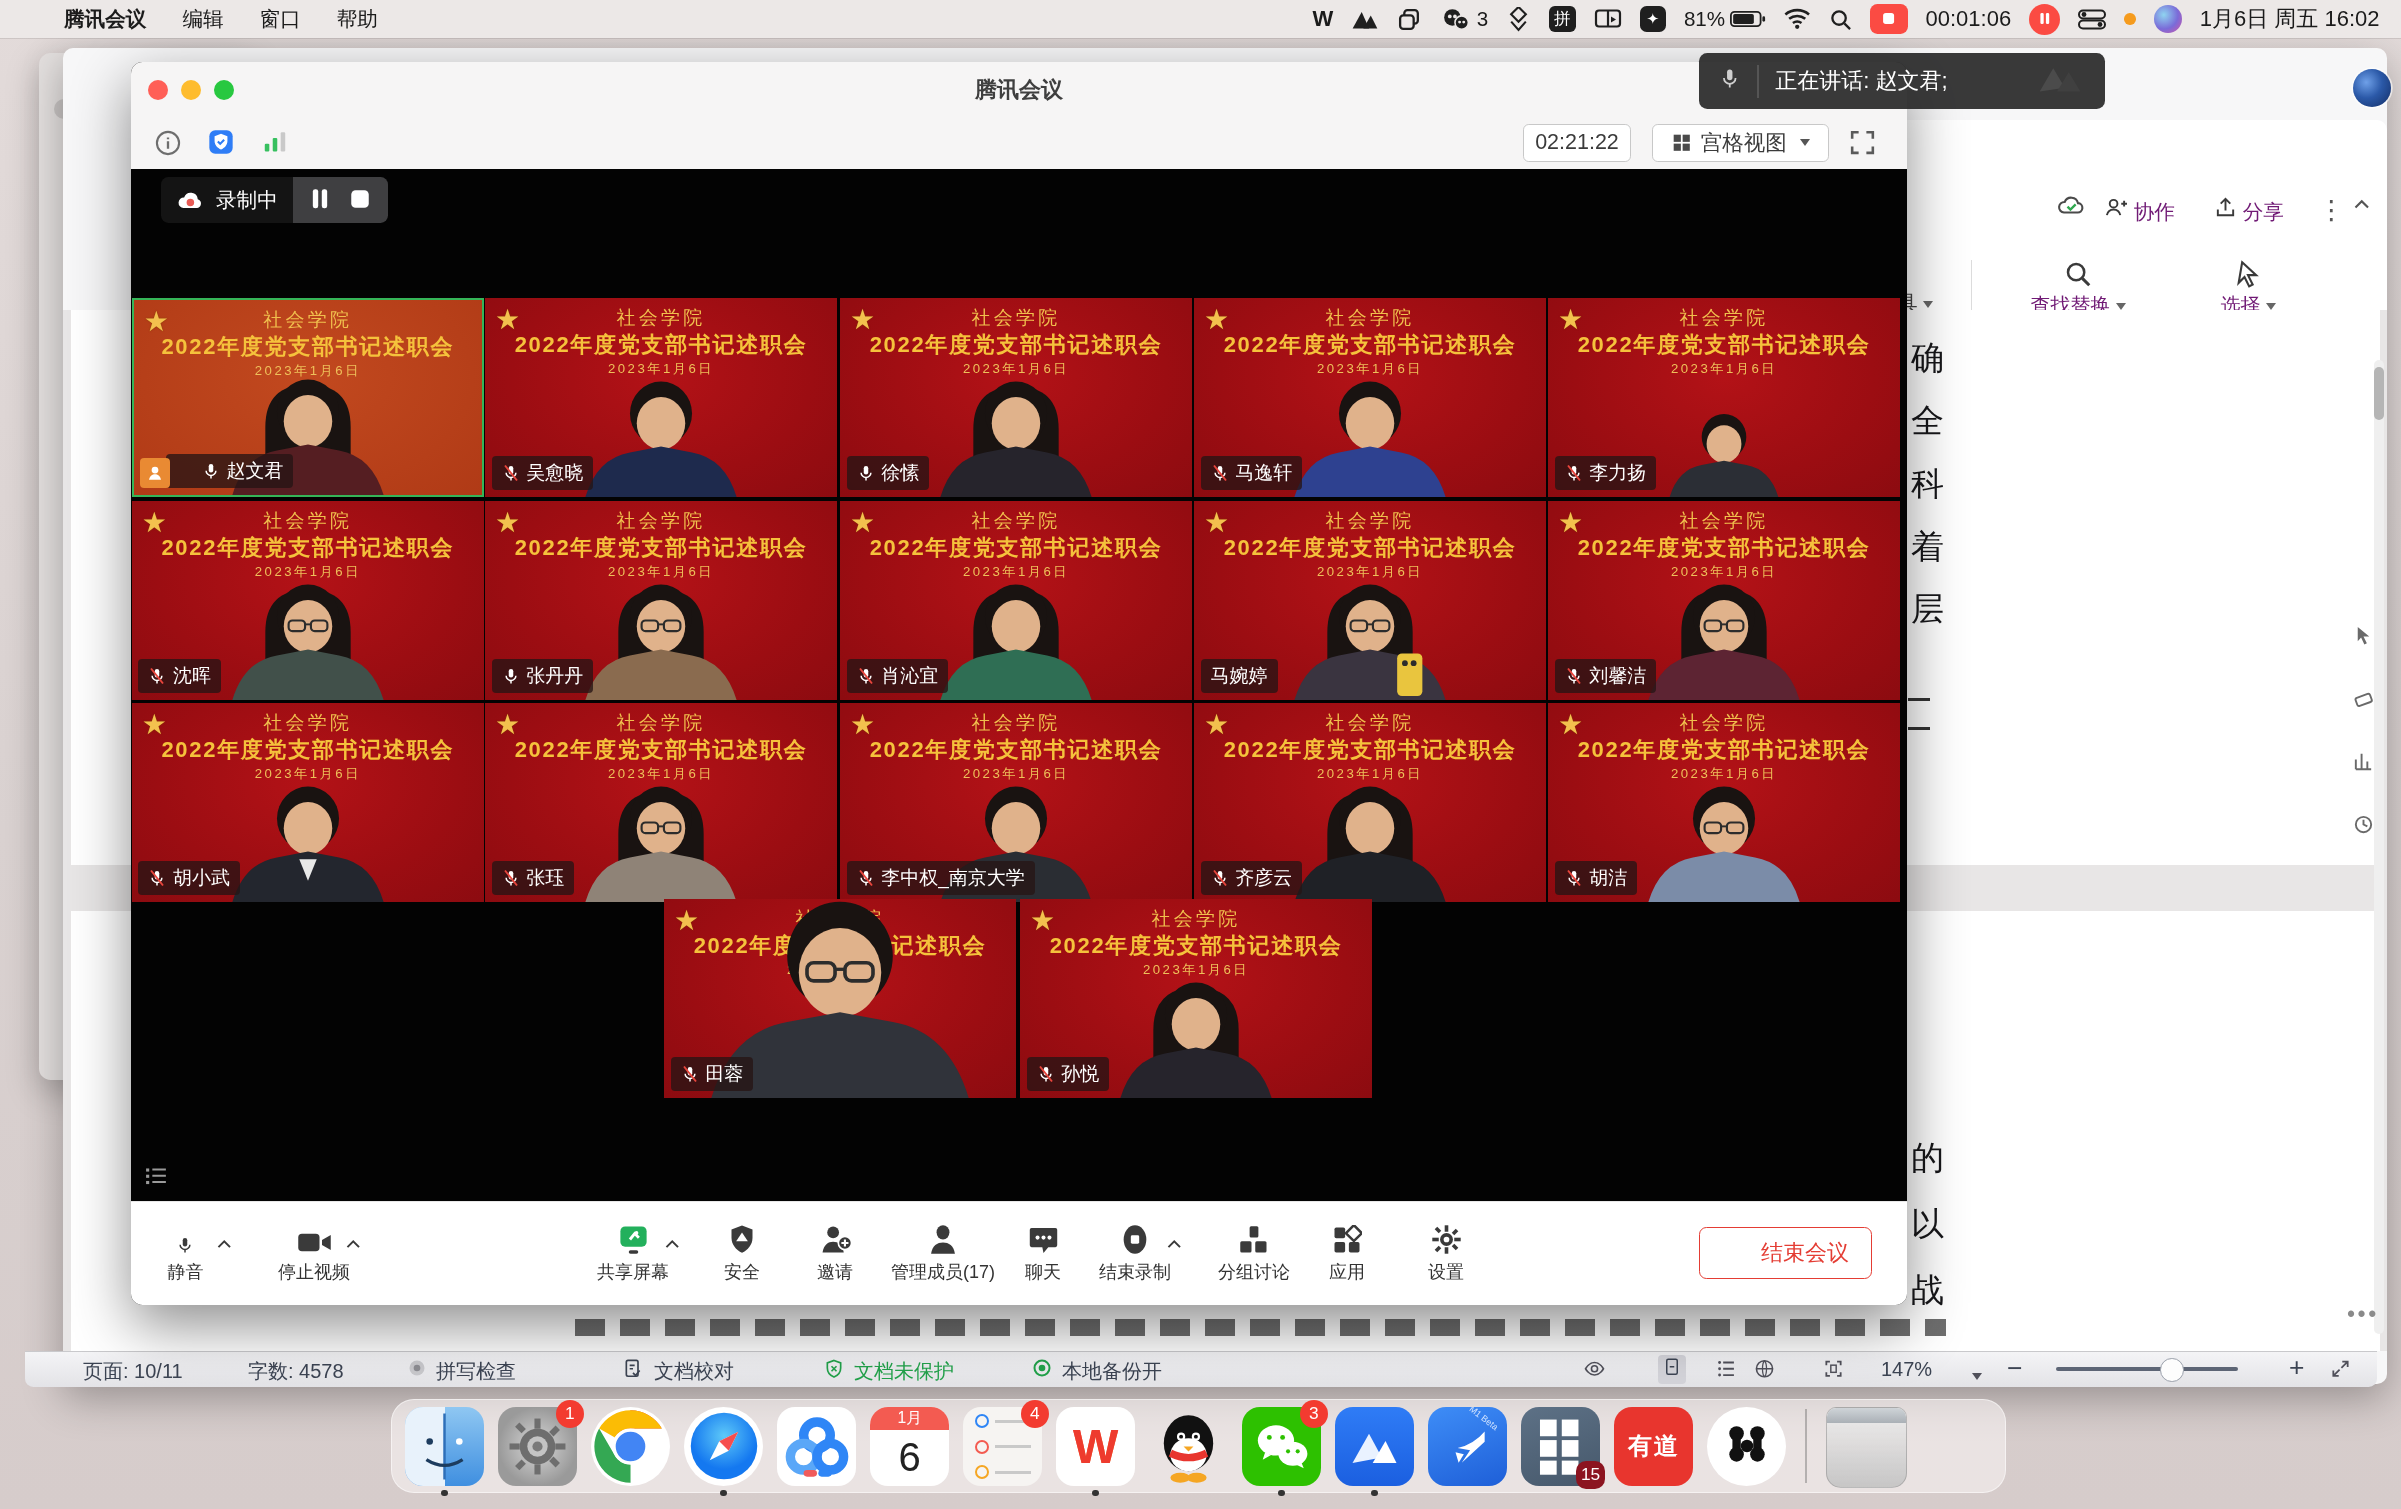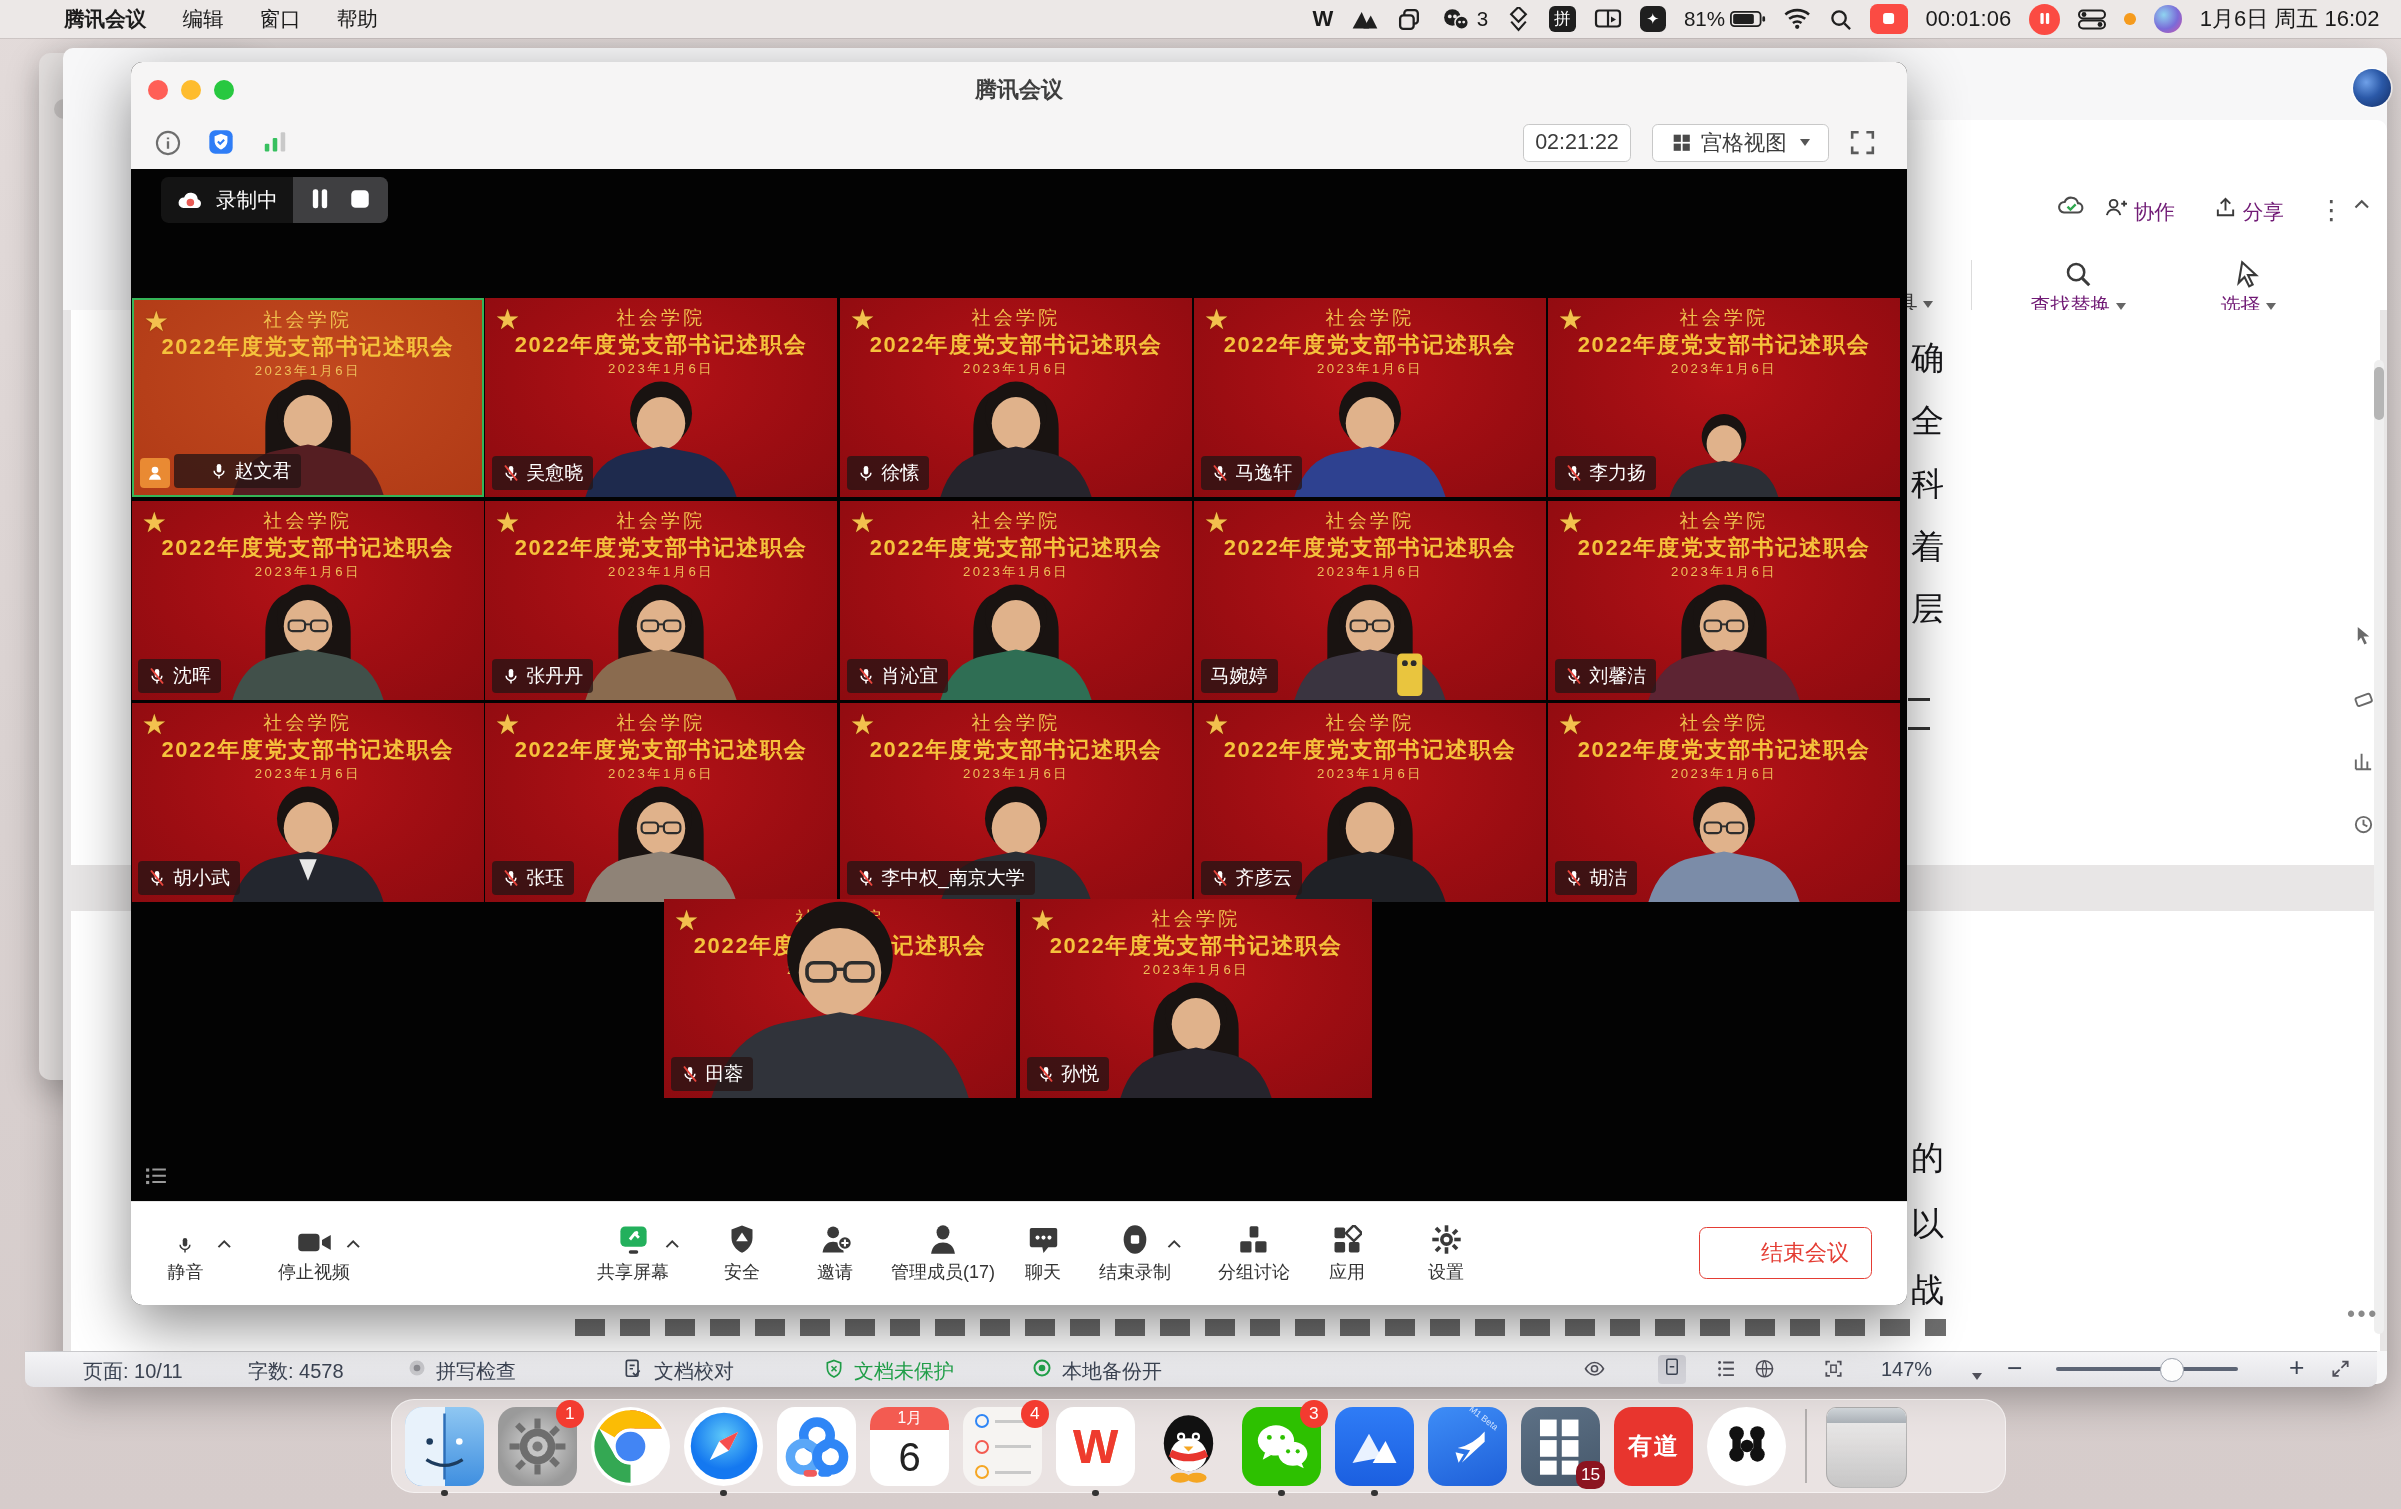--- a/index.html
+++ b/index.html
@@ -460,21 +460,21 @@
               <ellipse cx="100" cy="56" rx="25" ry="27" fill="#e0b28b"></ellipse>
               <path d="M22 132 Q34 92 68 86 L100 80 L132 86 Q166 92 178 132 Z" fill="#551e22"></path>
             </svg>
           </div>
           <div class="hostbadge">
             <svg width="18" height="18" viewBox="0 0 24 24">
               <circle cx="12" cy="8" r="4.5" fill="#fff"></circle>
               <path d="M4 21c1-5.5 4.5-7.5 8-7.5s7 2 8 7.5z" fill="#fff"></path>
             </svg>
           </div>
-          <div class="namechip" style="left: 40px; padding-left: 36px;">
+          <div class="namechip" style="left: 32px; padding-left: 36px;">
             <svg width="18" height="20" viewBox="0 0 24 24">
               <rect x="9" y="2.5" width="6" height="11.5" rx="3" fill="#fff"></rect>
               <path d="M5.5 11.5a6.5 6.5 0 0 0 13 0" fill="none" stroke="#fff" stroke-width="2"></path>
               <line x1="12" y1="18" x2="12" y2="22" stroke="#fff" stroke-width="2"></line>
             </svg>
             <span>赵文君</span>
           </div>
         </div>
         <div class="tile" style="left: 354px; top: 129px; width: 352px; height: 199px;">
           <span class="star">★</span>
@@ -1017,20 +1017,33 @@
                 <rect x="3.2" y="18" width="4.4" height="2.8" transform="rotate(-45 5.4 19.4)"></rect>
               </g>
               <circle cx="12" cy="12" r="2.2" fill="#fff"></circle>
             </svg>
           </div>
           <div>设置</div>
         </div>
       </div>
   </div>
 
+  <div id="toast">
+    <span style="margin-left:20px;"><svg width="21.5" height="25" viewBox="0 0 24 24">
+          <rect x="9" y="2" width="6" height="12" rx="3" fill="#cfcfcf"></rect>
+          <path d="M5.5 11.5a6.5 6.5 0 0 0 13 0" fill="none" stroke="#cfcfcf" stroke-width="2"></path>
+          <line x1="12" y1="18" x2="12" y2="22" stroke="#cfcfcf" stroke-width="2"></line>
+        </svg></span>
+    <span style="width:1.7px;height:33px;background:#555;margin:0 16.5px;"></span>
+    <span>正在讲话: 赵文君;</span>
+    <span style="margin-left:auto;margin-right:15px;opacity:.55;"><svg width="58" height="40" viewBox="0 0 60 40">
+          <path d="M8 34L22 10l12 20z" fill="#5a5a5a"></path>
+          <path d="M26 34L38 14l12 20z" fill="#474747"></path>
+        </svg></span>
+  </div>
 
   <div id="avatar-top"></div>
 
   <div id="dock">
       <div class="dapp">
         <div class="dico" style="background:linear-gradient(180deg,#8fc7f2,#3f8fe0);">
           <div style="position:absolute;left:0;top:0;width:40px;height:79px;background:#e8f2fb;"></div>
           <svg width="79" height="79" viewBox="0 0 96 96" style="position:absolute;left:0;top:0;">
             <path d="M48 8v80" stroke="#2e6fb8" stroke-width="3"></path>
             <circle cx="30" cy="42" r="4" fill="#1d3c5e"></circle>

